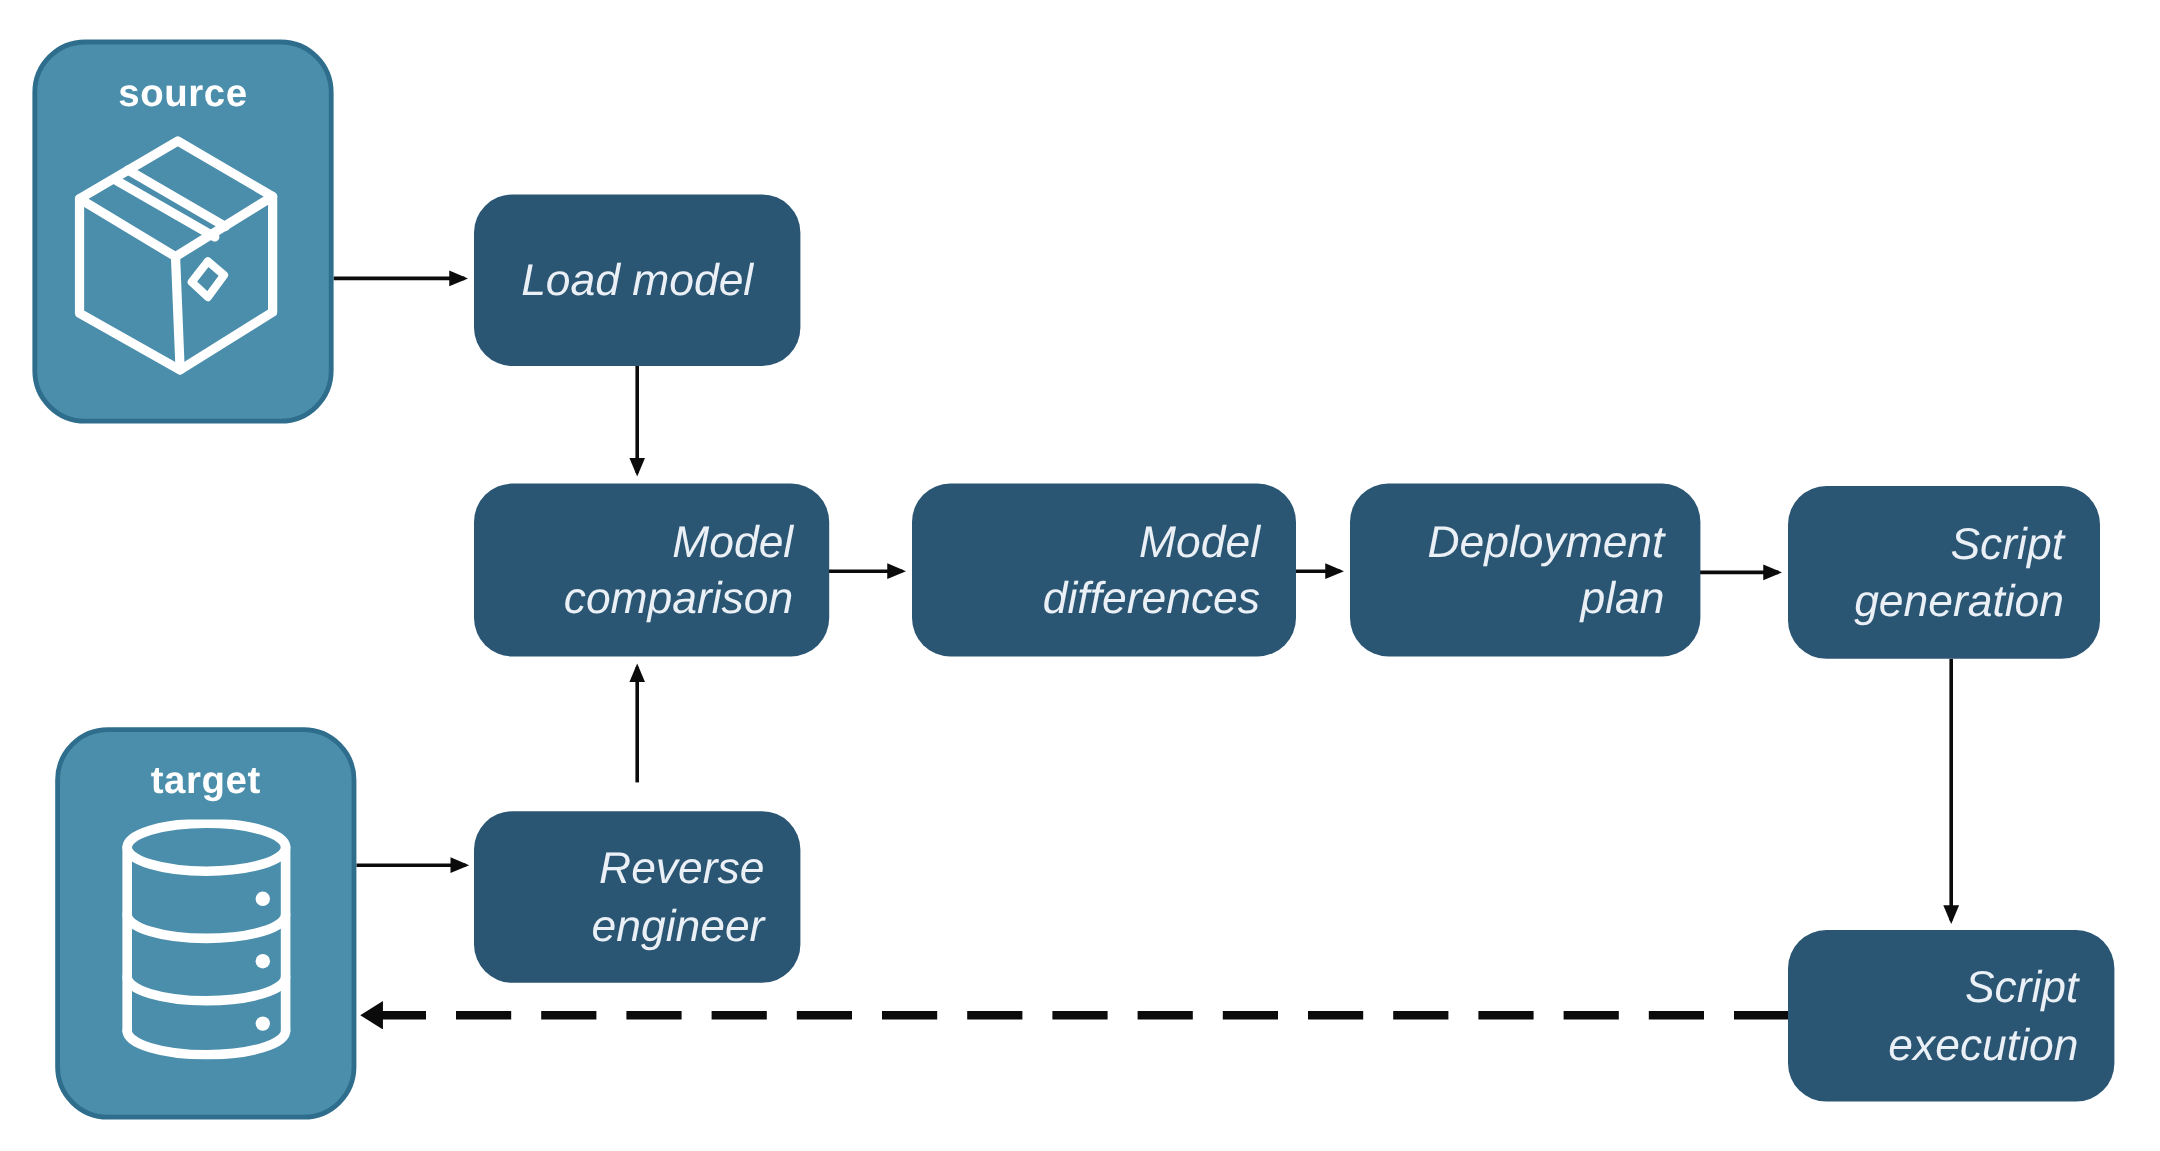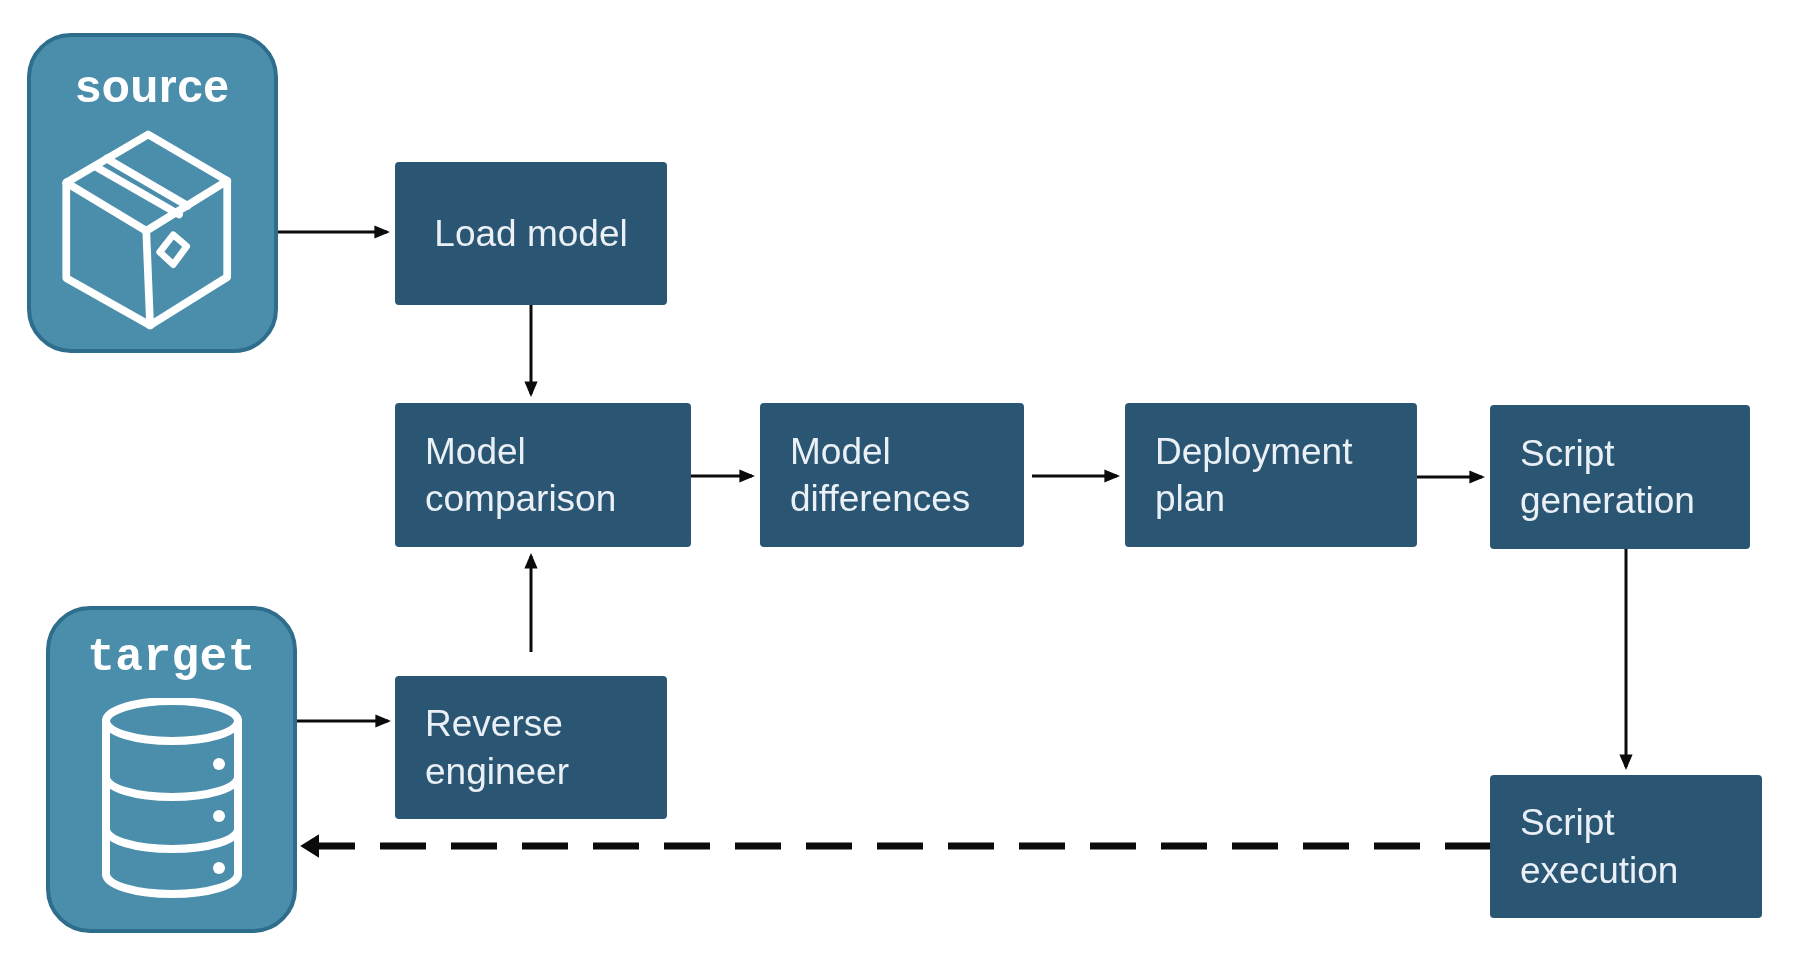--- a/index.html
+++ b/index.html
@@ -17,49 +17,50 @@
     position: absolute;
     box-sizing: border-box;
     background: var(--entity-fill, #4A8EAC);
     border: 4px solid var(--entity-border, #2E6D8C);
     border-radius: 44px;
     display: flex;
     flex-direction: column;
     align-items: center;
   }
   .entity-source { left: 27px; top: 33px; width: 251px; height: 320px; }
-  .entity-target { left: 46px; top: 606px; width: 251px; height: 327px; font-family: Liberation Mono, monospace; }
+  .entity-target { left: 46px; top: 606px; width: 251px; height: 327px; }
   .entity-label {
     color: var(--label-text, #ffffff);
-    font-size: 46px;
+    font-size: 32px;
     font-weight: bold;
     margin-top: 22px;
     letter-spacing: 0.5px;
   }
   .entity-icon { margin-top: 8px; }
   .entity-target .entity-icon { margin-top: 14px; }
 
   
   .step {
     position: absolute;
     box-sizing: border-box;
     background: var(--step-fill, #2A5674);
-    border-radius: 4px;
+    border-radius: 32px;
     color: var(--step-text, #EAF0F5);
     font-size: 37px;
     line-height: 1.28;
     display: flex;
     align-items: center;
     justify-content: center;
-    text-align: left;
+    text-align: right;
     padding: 8px 30px;
+    font-style: italic;
   }
   .step-load-model        { left: 395px; top: 162px; width: 272px; height: 143px; }
   .step-model-comparison  { left: 395px; top: 403px; width: 296px; height: 144px; }
-  .step-model-differences { left: 760px; top: 403px; width: 264px; height: 144px; }
+  .step-model-differences { left: 760px; top: 403px; width: 320px; height: 144px; }
   .step-deployment-plan   { left: 1125px; top: 403px; width: 292px; height: 144px; }
   .step-script-generation { left: 1490px; top: 405px; width: 260px; height: 144px; }
   .step-reverse-engineer  { left: 395px; top: 676px; width: 272px; height: 143px; }
   .step-script-execution  { left: 1490px; top: 775px; width: 272px; height: 143px; }
 
   .arrow-layer {
     position: absolute;
     left: 0; top: 0;
     width: 1800px; height: 959px;
     pointer-events: none;

